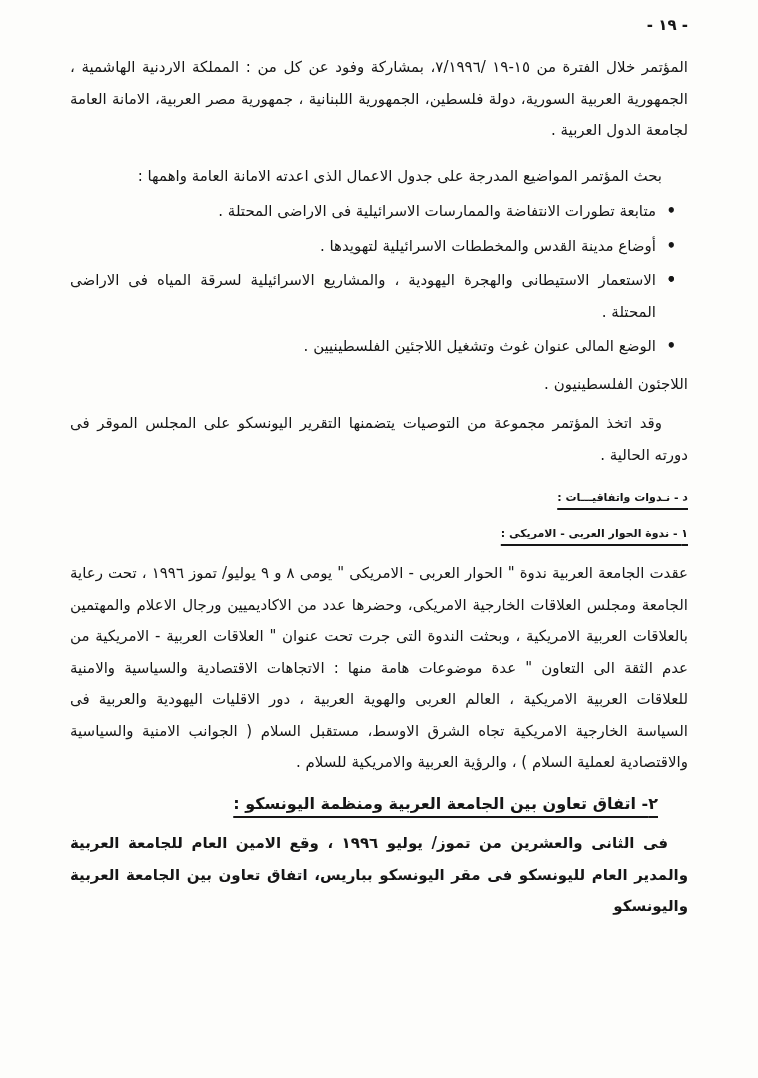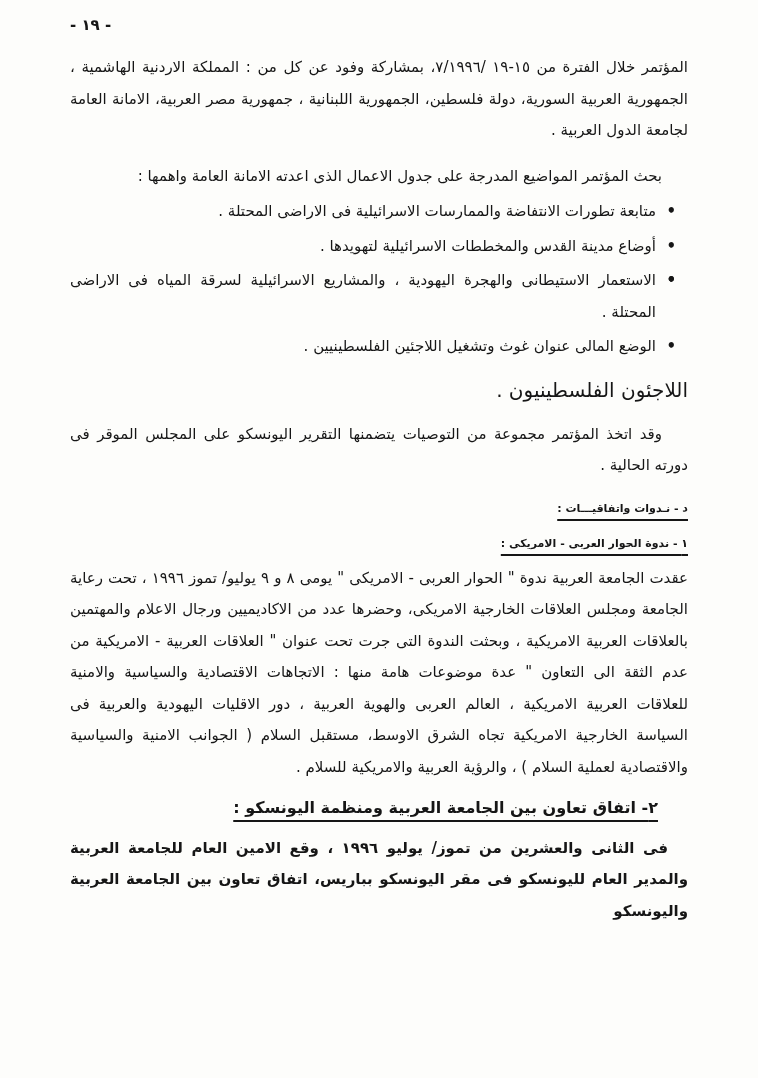--- a/index.html
+++ b/index.html
@@ -13,21 +13,21 @@
     height: 1078px;
     box-sizing: border-box;
     background: #fdfdfb;
     color: #161616;
     direction: rtl;
     font-family: "DejaVu Sans", sans-serif;
     padding: 16px 70px 20px 70px;
     overflow: hidden;
   }
   .page-number {
-    text-align: left;
+    text-align: right;
     font-size: 15px;
     font-weight: bold;
     letter-spacing: 2px;
     margin-bottom: 18px;
   }
   .para {
     font-size: 15px;
     line-height: 2.1;
     text-align: justify;
     margin: 0 0 14px 0;
@@ -52,21 +52,21 @@
     margin-bottom: 3px;
   }
   .bullets .dot {
     position: absolute;
     right: 0;
     top: 0;
     font-size: 15px;
     font-weight: bold;
   }
   .standalone-line {
-    font-size: 20px;
+    font-size: 15px;
     line-height: 2.1;
     text-align: right;
     margin: 0 0 8px 0;
   }
   .heading {
     font-weight: bold;
     font-size: 11px;
     line-height: 1.6;
     margin: 0 0 14px 0;
   }
@@ -74,21 +74,21 @@
     text-decoration: underline;
     text-decoration-thickness: 1.5px;
     text-underline-offset: 7px;
   }
   .heading.level-d {
     margin-top: 18px;
     margin-bottom: 18px;
     letter-spacing: 0.5px;
   }
   .heading.level-1 {
-    margin-bottom: 10px;
+    margin-bottom: 16px;
   }
   .heading.level-2 {
     margin-bottom: 12px;
     margin-right: 30px;
     font-size: 16px;
   }
   .section-body {
     font-size: 15px;
     line-height: 2.1;
     text-align: justify;

